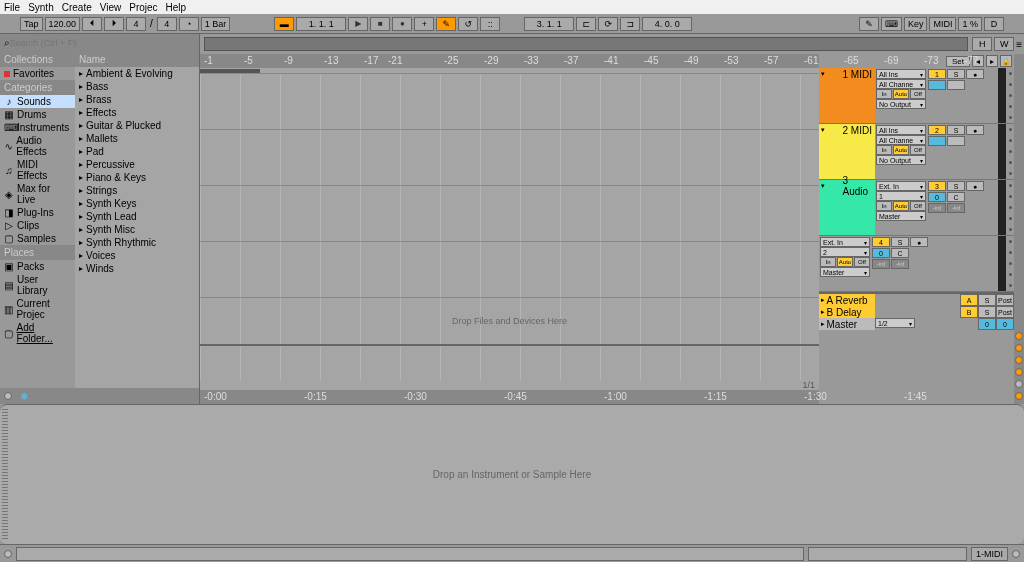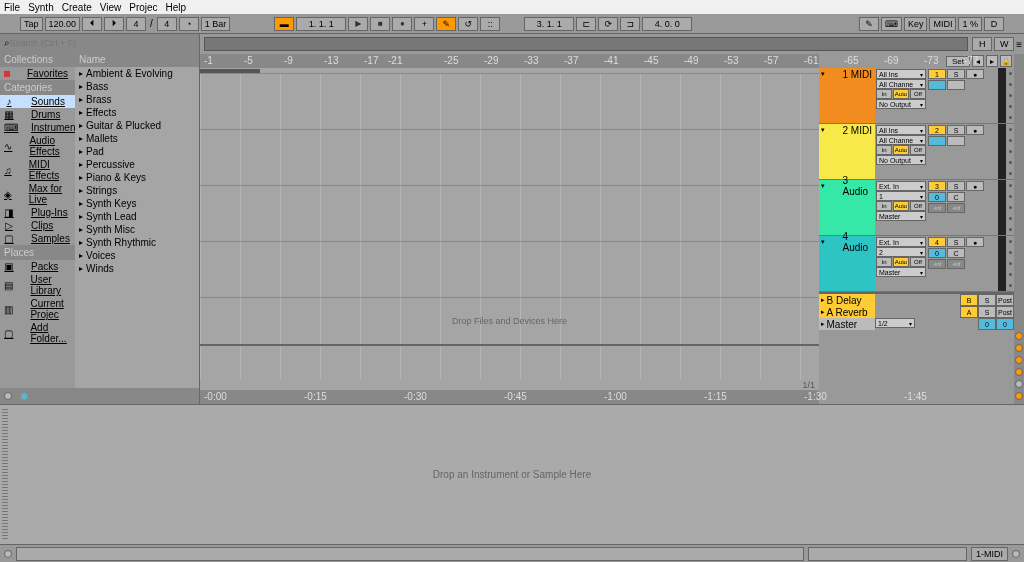--- a/index.html
+++ b/index.html
@@ -11,21 +11,21 @@
 .tb-btn.active { background: #f90; }
 .spacer { flex: 1; }
 .main { flex: 1; display: flex; overflow: hidden; }
 .browser { width: 200px; background: #999; display: flex; flex-direction: column; border-right: 1px solid #666; }
 .search { height: 18px; background: #888; display: flex; align-items: center; padding: 0 4px; }
 .search input { flex: 1; background: transparent; border: none; font-size: 9px; color: #444; }
 .browser-body { flex: 1; display: flex; overflow: hidden; }
 .left-col { width: 75px; background: #999; font-size: 9px; }
 .right-col { flex: 1; background: #a5a5a5; font-size: 9px; }
 .col-header { background: #888; padding: 2px 4px; color: #ccc; font-size: 10px; }
-.cat-item { padding: 1px 4px; display: flex; align-items: center; gap: 17px; text-decoration: underline; }
+.cat-item { padding: 1px 4px; display: flex; align-items: center; gap: 3px; }
 .cat-item.sel { background: #c5dfff; }
 .cat-item .ico { width: 10px; text-align: center; }
 .name-item { padding: 1px 4px; display: flex; align-items: center; gap: 3px; }
 .name-item::before { content: "▸"; font-size: 8px; }
 .red-dot { width: 6px; height: 6px; background: #d33; display: inline-block; }
 .arr-area { flex: 1; display: flex; flex-direction: column; background: #999; }
 .overview { height: 14px; background: #777; border: 1px solid #555; margin: 2px; }
 .timeline-wrap { flex: 1; display: flex; overflow: hidden; }
 .tracks-canvas { flex: 1; background: #a5a5a5; position: relative; display: flex; flex-direction: column; }
 .ruler { height: 14px; background: #888; font-size: 8px; display: flex; color: #ddd; position: relative; }
@@ -59,21 +59,21 @@
 .mix-btn.dark { background: #888; color:#ccc; font-size:6px;}
 .meter { width: 8px; background: #222; }
 .dots { width: 8px; display: flex; flex-direction: column; justify-content: space-around; align-items: center; }
 .dots i { width: 3px; height: 3px; background: #555; border-radius: 50%; }
 .return-tracks { border-top: 2px solid #666; }
 .master-row { display: flex; height: 12px; }
 .master-label { width: 56px; background: #fc3; font-size: 8px; padding: 0 2px; display:flex; align-items:center; gap:2px; }
 .master-label.delay { background: #fc3; }
 .master-label.master { background: #bbb; }
 .one-one { width: 30px; text-align: right; color: #555; font-size: 9px; padding-right: 4px; }
-.device-area { height: 140px; background: #aaa; border-top: 1px solid #666; display:flex; align-items:center; justify-content:center; color:#666; font-size:9px; position:relative;}
+.device-area { height: 140px; background: #aaa; border-top: 1px solid #666; display:flex; align-items:center; justify-content:center; color:#666; font-size:9px; position:relative;border-radius:7px;}
 .handle { position:absolute; left:2px; top:4px; bottom:4px; width:6px; background: repeating-linear-gradient(to bottom, #777 0 1px, transparent 1px 3px);}
 .status-bar { height: 18px; background: #999; display: flex; align-items: center; padding: 2px 4px; gap: 4px; border-top: 1px solid #666; }
 .status-input { flex: 1; height: 14px; background: #aaa; border: 1px solid #666; }
 .status-label { background: #aaa; border: 1px solid #666; padding: 0 4px; height: 14px; display:flex; align-items:center; font-size:9px;}
 .play-tri::before { content:"▶"; font-size:8px; color:#333;}
 .stop-sq::before { content:"■"; font-size:8px; color:#333;}
 .rec-circ::before { content:"●"; font-size:8px; color:#333;}
 .small-circ { width:8px; height:8px; background:#bbb; border:1px solid #666; border-radius:50%; display:inline-block;}
 .small-circ.orange { background: #f90; }
 .unfold-tri { font-size: 7px; }
@@ -405,27 +405,20 @@
     <div class="meter"></div>
     <div class="dots">
                 <i></i>
                 <i></i>
                 <i></i>
                 <i></i>
                 <i></i>
               </div>
             </div>
             <div class="track-hdr">
-    <div class="clip-slot" style="background:#2fc4c4">
-      <div class="clip-title" style="background:#2fc4c4">
-                  <span class="unfold-tri">▾</span>
-                  <span>4 Audio</span>
-                </div>
-      <div class="clip-body"></div>
-    </div>
     <div class="io-col">
       <div class="io-sel">Ext. In</div>
       <div class="io-sel">2</div>
       <div class="io-row">
                   <span class="io-tiny">In</span>
                   <span class="io-tiny auto">Auto</span>
                   <span class="io-tiny">Off</span>
                 </div>
       <div class="io-sel">Master</div>
     </div>
@@ -449,36 +442,36 @@
                 <i></i>
                 <i></i>
                 <i></i>
                 <i></i>
                 <i></i>
               </div>
             </div>
           </div>
         <div class="return-tracks">
           <div class="master-row">
+            <div class="master-label">
+                <span class="unfold-tri">▸</span>
+                <span>A Reverb</span>
+              </div>
+            <div style="flex:1"></div>
+            <span class="mix-btn">A</span>
+            <span class="mix-btn gray">S</span>
+            <span class="mix-btn gray">Post</span>
+          </div>
+          <div class="master-row">
             <div class="master-label delay">
                 <span class="unfold-tri">▸</span>
                 <span>B Delay</span>
               </div>
             <div style="flex:1"></div>
             <span class="mix-btn">B</span>
-            <span class="mix-btn gray">S</span>
-            <span class="mix-btn gray">Post</span>
-          </div>
-          <div class="master-row">
-            <div class="master-label">
-                <span class="unfold-tri">▸</span>
-                <span>A Reverb</span>
-              </div>
-            <div style="flex:1"></div>
-            <span class="mix-btn">A</span>
             <span class="mix-btn gray">S</span>
             <span class="mix-btn gray">Post</span>
           </div>
           <div class="master-row">
             <div class="master-label master">
                 <span class="unfold-tri">▸</span>
                 <span>Master</span>
               </div>
             <span class="io-sel" style="width:40px">1/2</span>
             <div style="flex:1"></div>

